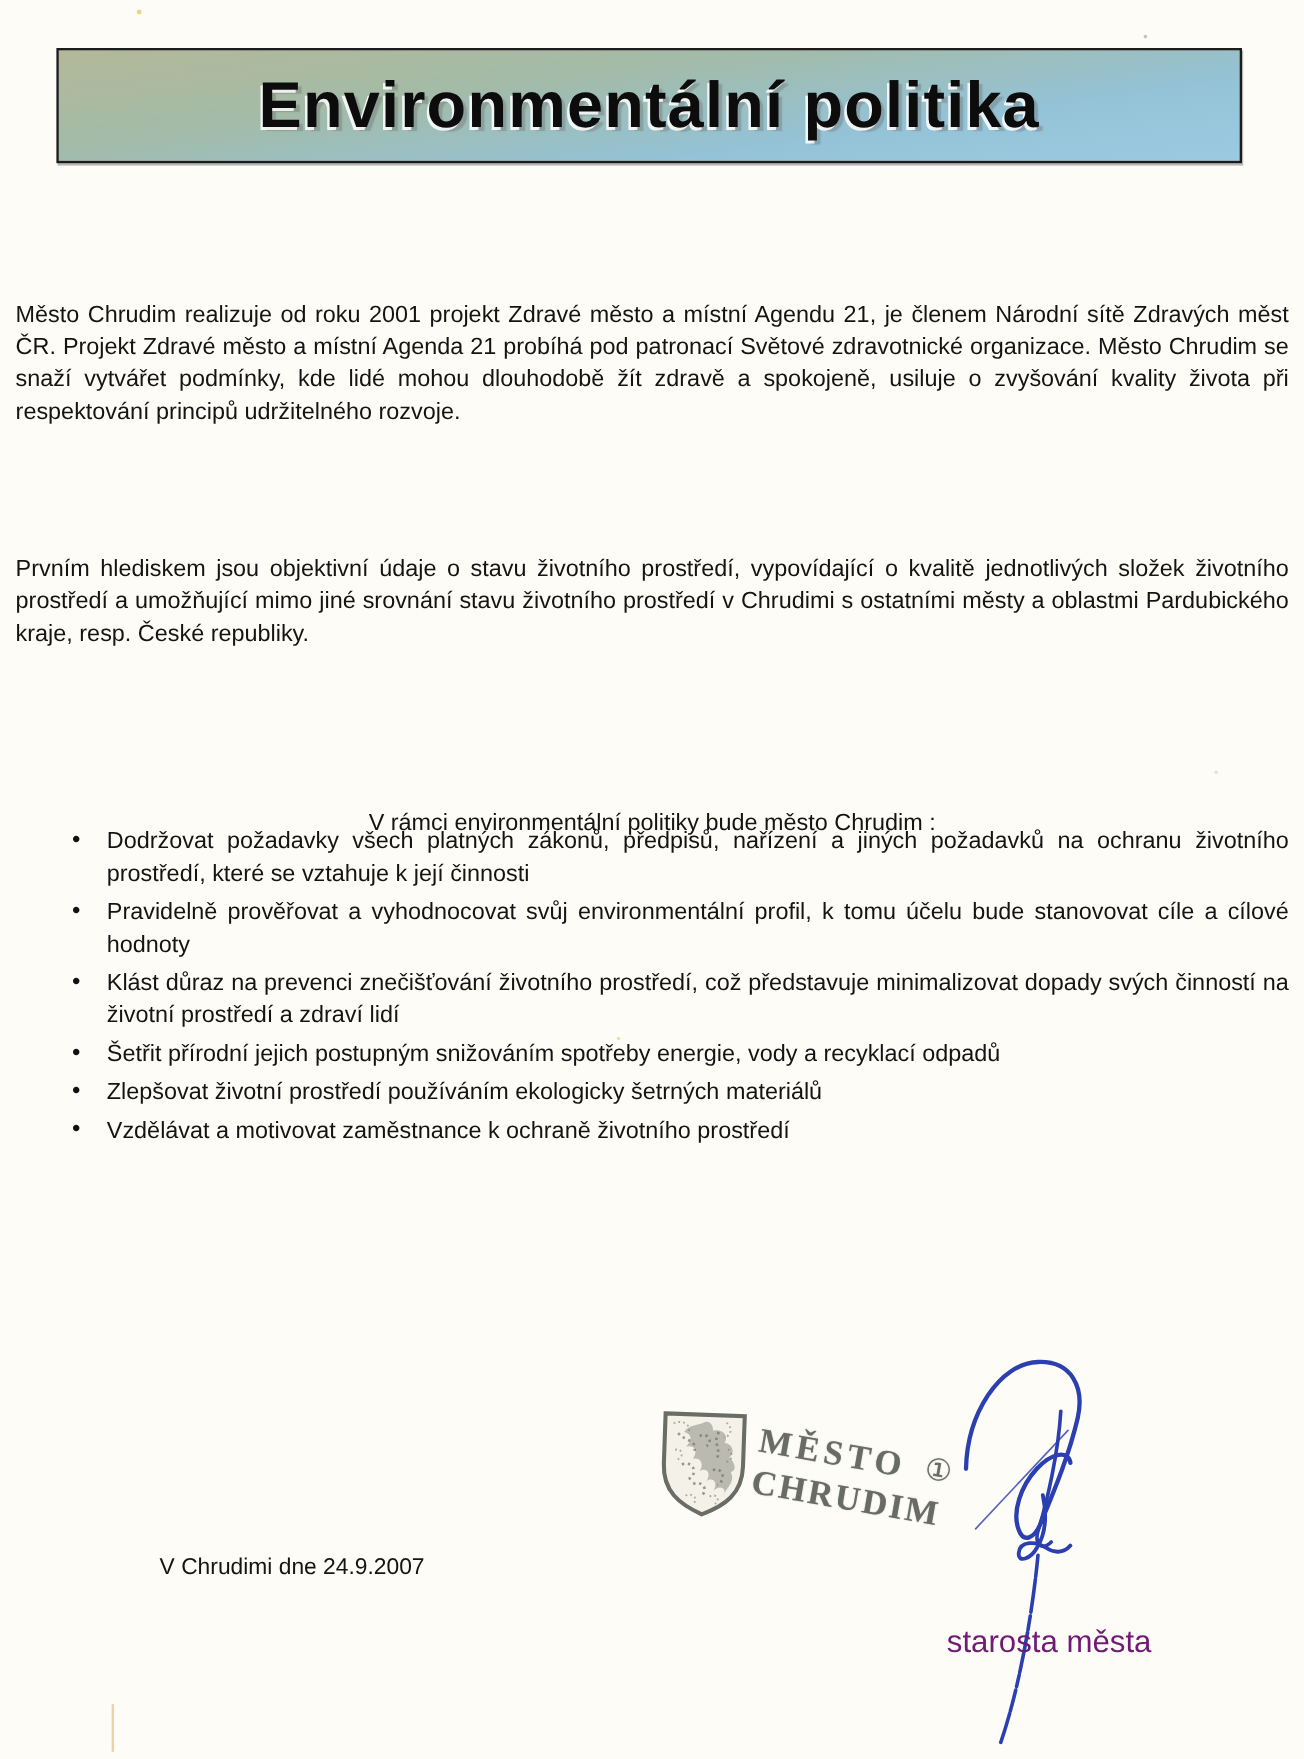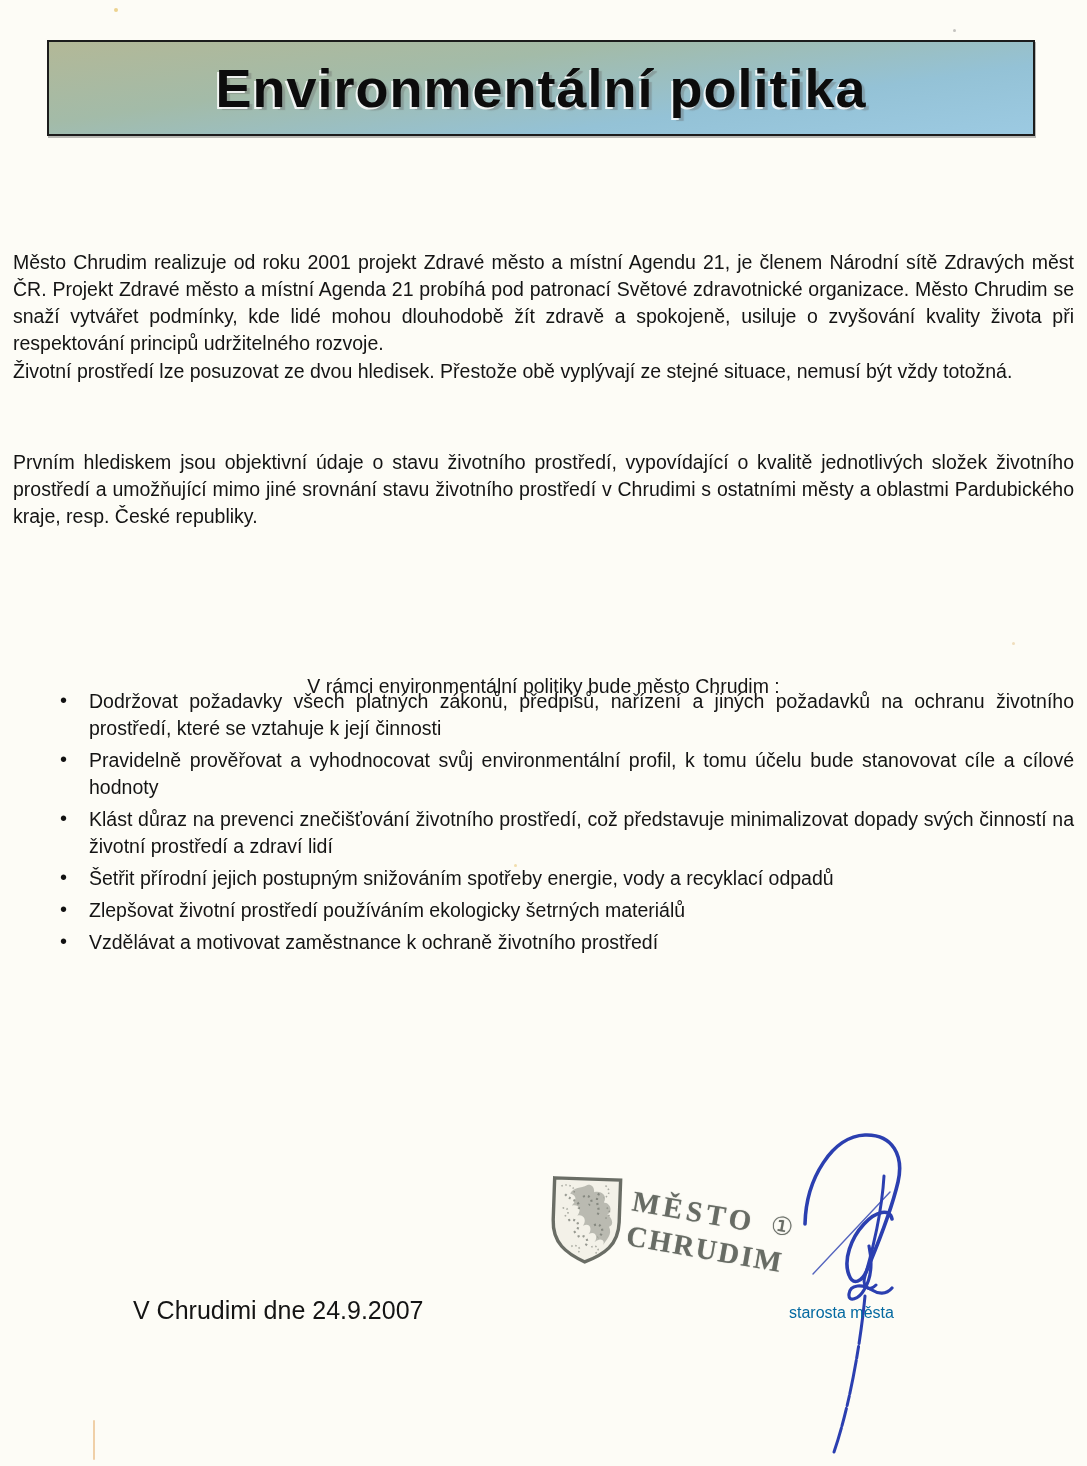--- a/index.html
+++ b/index.html
@@ -25,40 +25,40 @@
     text-shadow:-2px 2px 0 rgba(255,255,255,.85), 3px 3px 1px rgba(100,100,100,.35);
   }
   
   .blk{
     position:absolute;left:13px;width:1061px;
     font-size:19.5px;line-height:27px;text-align:justify;color:#141414;
   }
   .intro{text-align:center;}
   #p1{top:229px}
   #p2{top:338px}
-  #p3{top:429px}
+  #p3{top:441px}
   #p4{top:541px}
   #intro{top:653px}
   #bullets{top:688px}
   #closing{top:993px}
   ul.bullets{list-style:none;margin:0;padding:0;}
   ul.bullets li{
     position:relative;padding-left:76px;margin:0 0 5px 0;
     text-align:justify;line-height:27px;
   }
   ul.bullets .dot{
     position:absolute;left:47px;top:-1px;font-size:20px;color:#111;
   }
   ul.bullets .btext{display:block;}
   
   .dateline{
-    position:absolute;left:133px;top:1296px;font-size:25px;color:#141414;
+    position:absolute;left:133px;top:1296px;font-size:19px;color:#141414;
   }
   .role{
-    position:absolute;left:789px;top:1304px;font-size:16px;color:#0369a1;
+    position:absolute;left:789px;top:1353px;font-size:26px;color:#701a75;
   }
   
   .stamp{
     position:absolute;left:548px;top:1168px;width:250px;height:120px;
     transform:rotate(2deg);opacity:.88;
   }
   .stamp .shield{position:absolute;left:0;top:8px;}
   .stamp .stext{
     position:absolute;left:86px;top:18px;
     transform:rotate(8deg);transform-origin:0 0;
@@ -86,21 +86,20 @@
 <title>Environmentální politika</title></head>
 <body>
 
 <div class="page">
 
   <div class="banner">
     <h1>Environmentální politika</h1>
   </div>
 
   <p class="blk" id="p1">Město Chrudim realizuje od roku 2001 projekt Zdravé město a místní Agendu 21, je členem Národní sítě Zdravých měst ČR. Projekt Zdravé město a místní Agenda 21 probíhá pod patronací Světové zdravotnické organizace. Město Chrudim se snaží vytvářet podmínky, kde lidé mohou dlouhodobě žít zdravě a spokojeně, usiluje o zvyšování kvality života při respektování principů udržitelného rozvoje.</p>
-  <p class="blk" id="p2">Životní prostředí lze posuzovat ze dvou hledisek. Přestože obě vyplývají ze stejné situace, nemusí být vždy totožná.</p>
   <p class="blk" id="p3">Prvním hlediskem jsou objektivní údaje o stavu životního prostředí, vypovídající o kvalitě jednotlivých složek životního prostředí a umožňující mimo jiné srovnání stavu životního prostředí v Chrudimi s ostatními městy a oblastmi Pardubického kraje, resp. České republiky.</p>
 
   <p class="blk intro" id="intro">V rámci environmentální politiky  bude město Chrudim :</p>
 
   <ul class="bullets blk" id="bullets">
     <li>
       <span class="dot">•</span>
       <span class="btext">Dodržovat požadavky všech platných zákonů, předpisů, nařízení a  jiných požadavků na ochranu životního prostředí, které se vztahuje k její činnosti</span>
     </li>
     <li>

